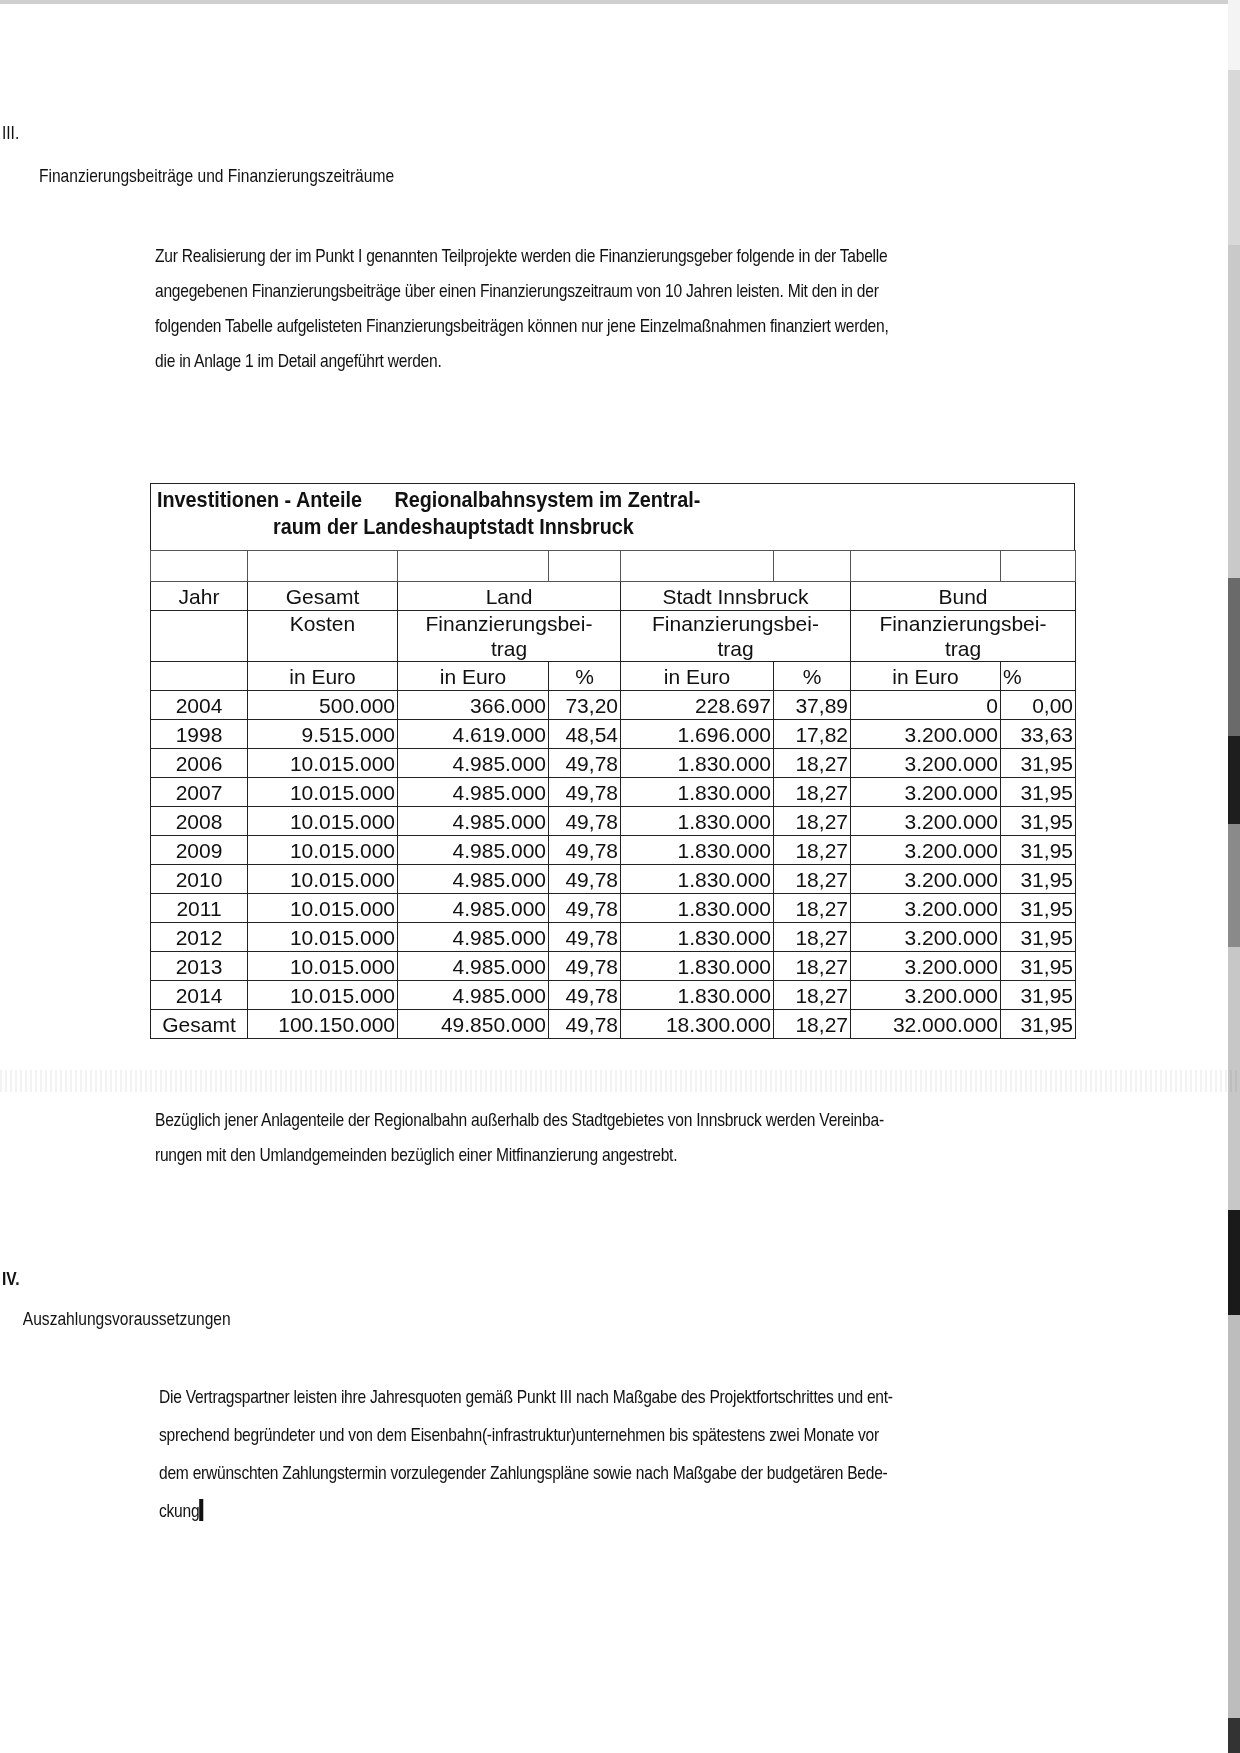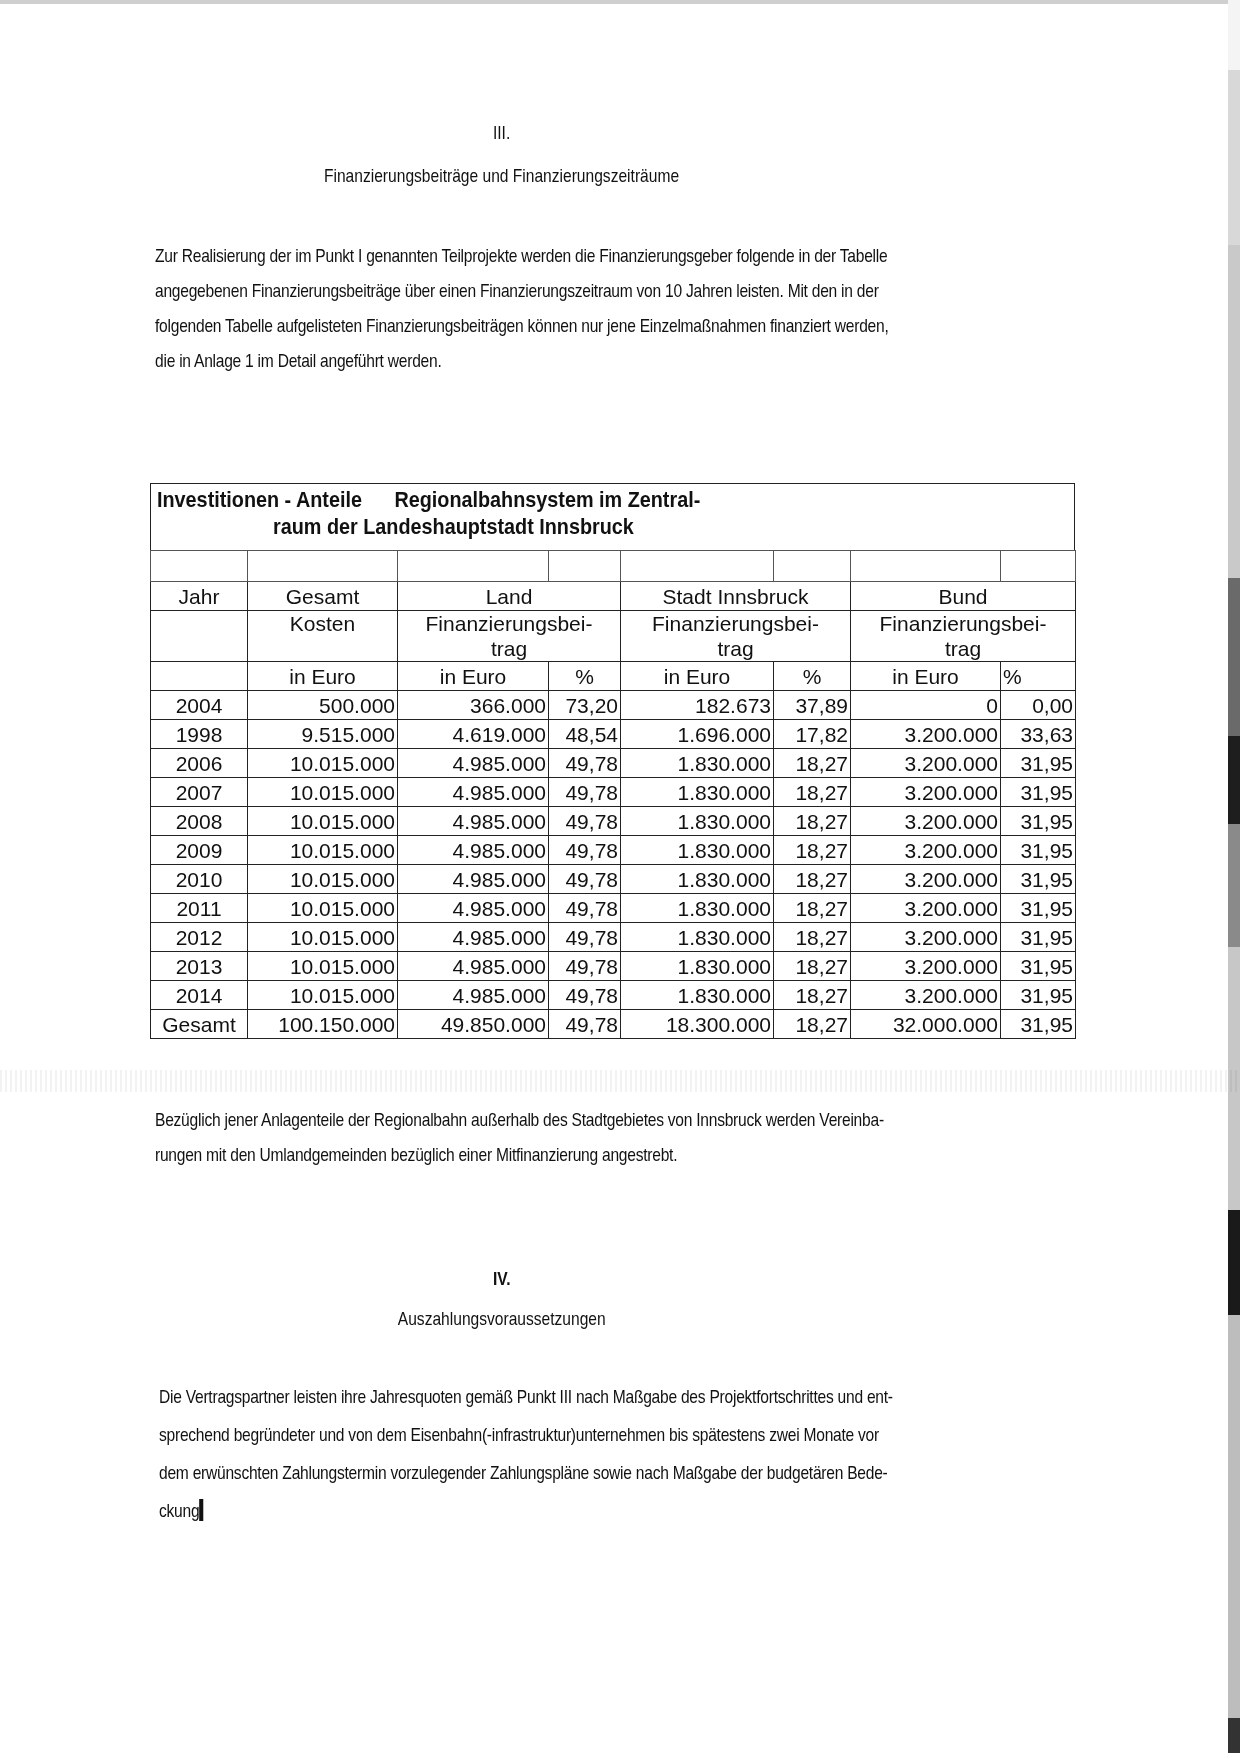--- a/index.html
+++ b/index.html
@@ -6,21 +6,21 @@
   body {
     width: 1240px; height: 1753px; position: relative; overflow: hidden;
     background: #ffffff;
     font-family: "Liberation Sans", sans-serif;
     color: #111;
   }
   .top-edge { position: absolute; left: 0; top: 0; width: 1240px; height: 4px; background: #cfcfcf; }
   .right-edge { position: absolute; right: 0; top: 0; width: 12px; height: 1753px;
     background: linear-gradient(#f4f4f4 0 4%, #d8d8d8 4% 14%, #c9c9c9 14% 33%, #6a6a6a 33% 42%, #1e1e1e 42% 47%, #8a8a8a 47% 54%, #c7c7c7 54% 69%, #1a1a1a 69% 75%, #bdbdbd 75% 98%, #333 98% 100%); }
   .speckle { position: absolute; background: repeating-linear-gradient(90deg, rgba(0,0,0,0.05) 0 2px, transparent 2px 5px); }
-  .heading { position: absolute; left: 0; width: 1004px; text-align: center; font-size: 19px; }
+  .heading { position: absolute; left: 0; width: 1004px; font-size: 19px; }
   .heading span { display: inline-block; transform: scaleX(0.82); }
   .para { position: absolute; font-size: 19px; line-height: 35px; letter-spacing: -0.3px; }
   .para .line { display: block; white-space: nowrap; transform: scaleX(0.82); transform-origin: left center; }
   .cursor { display: inline-block; width: 5px; height: 22px; background: #111; vertical-align: -4px; }
 
   
   .tbl-wrap { position: absolute; left: 150px; top: 483px; width: 925px; }
   .tbl-title { border: 1.5px solid #222; border-bottom: none; height: 66px; position: relative; font-weight: bold; font-size: 22px; }
   .tbl-title .t1 { position: absolute; left: 6px; top: 3px; white-space: nowrap; transform: scaleX(0.9); transform-origin: left top; }
   .tbl-title .t1 .gap { display: inline-block; width: 36px; }
@@ -112,21 +112,21 @@
       <td class="c">in Euro</td>
       <td class="l">%</td>
     </tr>
     </tbody>
       <tbody id="rows">
         <tr>
           <td class="c">2004</td>
           <td class="r">500.000</td>
           <td class="r">366.000</td>
           <td class="r">73,20</td>
-          <td class="r">182.673</td>
+          <td class="r">228.697</td>
           <td class="r">37,89</td>
           <td class="r">0</td>
           <td class="r">0,00</td>
         </tr>
         <tr>
           <td class="c">1998</td>
           <td class="r">9.515.000</td>
           <td class="r">4.619.000</td>
           <td class="r">48,54</td>
           <td class="r">1.696.000</td>

